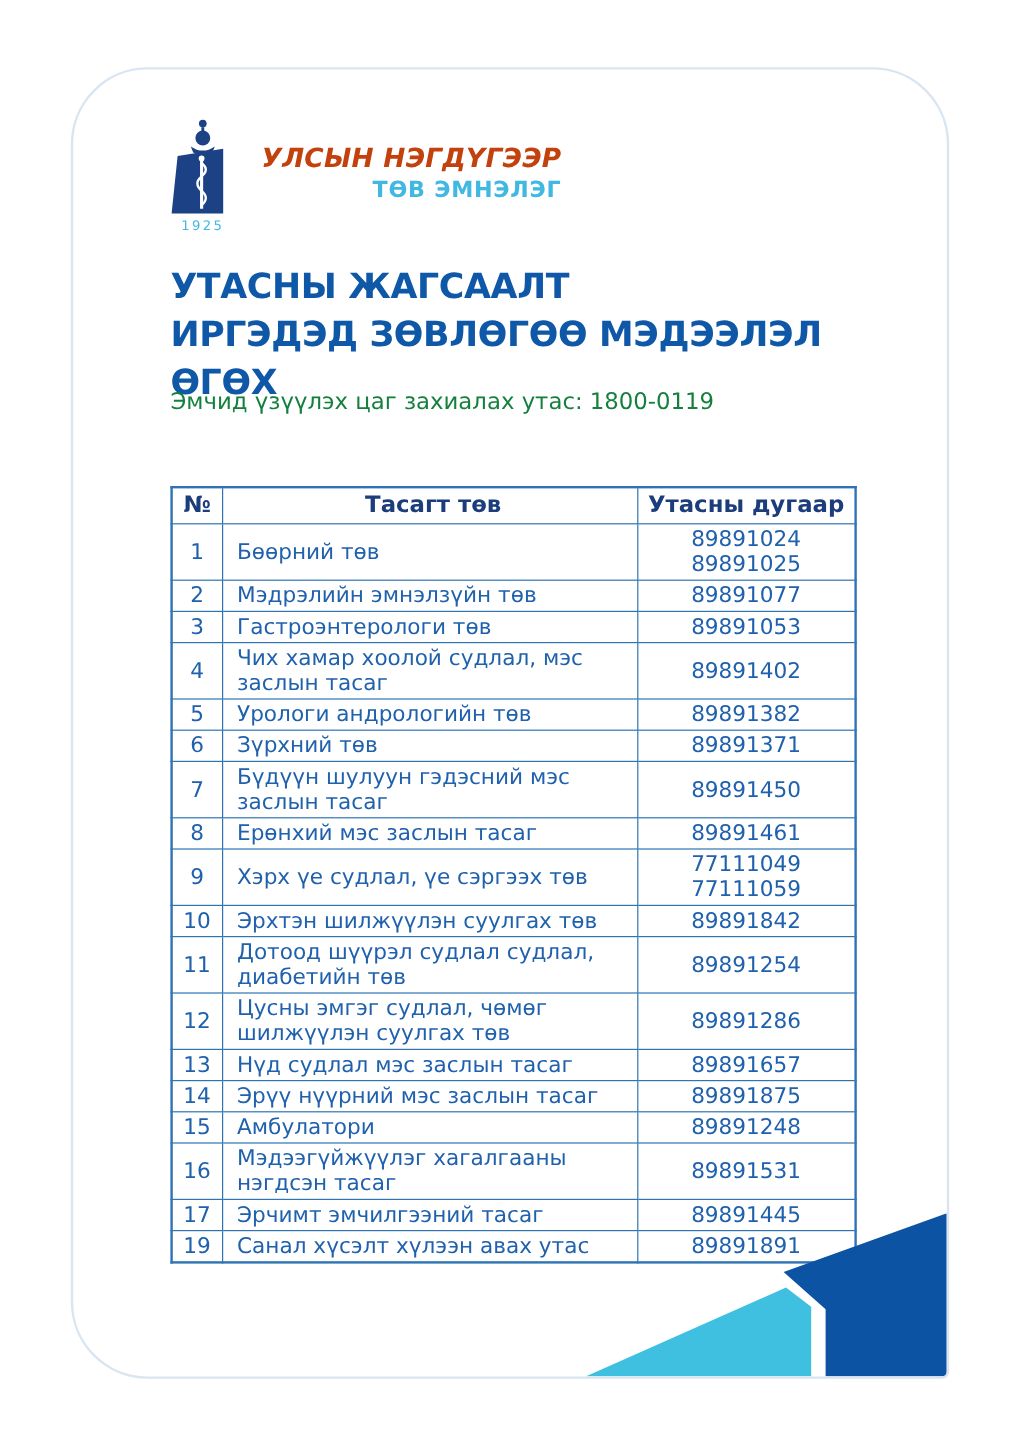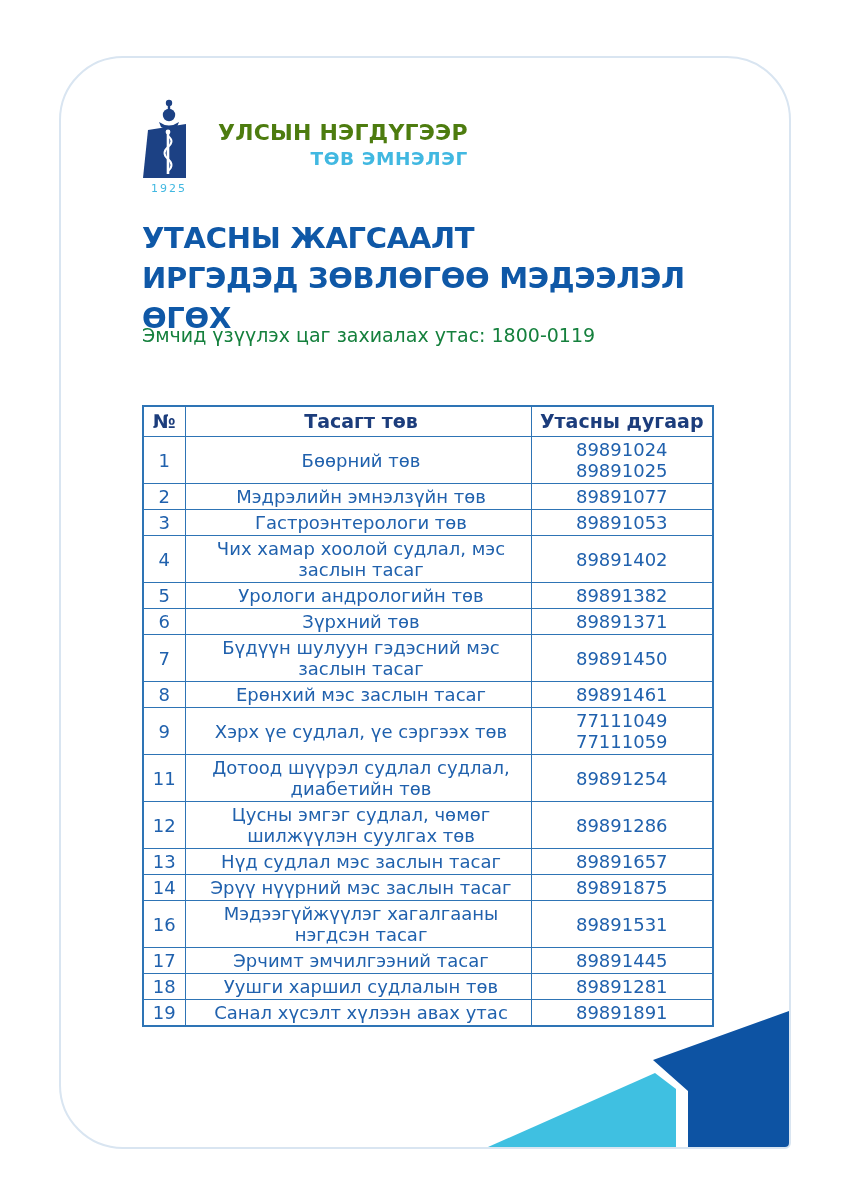--- a/index.html
+++ b/index.html
@@ -16,21 +16,21 @@
     background: #ffffff;
     border: 2px solid #d9e5f1;
     border-radius: 64px 64px 6px 64px;
     overflow: hidden;
   }
 
   
   .logo-block { position: absolute; left: 79px; top: 40px; display: flex; align-items: flex-start; }
   .emblem { width: 58px; height: 96px; }
   .logo-text { margin-left: 20px; margin-top: 22px; line-height: 1.15; }
-  .logo-line1 { color: #4d7c0f; font-weight: bold; font-size: 22px; letter-spacing: 0.2px; }
+  .logo-line1 { color: #c2410c; font-weight: bold; font-size: 22px; letter-spacing: 0.2px; font-style: italic; }
   .logo-line2 { color: #41b8e1; font-weight: bold; font-size: 18.5px; letter-spacing: 0.6px; margin-top: 3px; text-align: right; }
 
   
   .title {
     position: absolute; left: 81px; top: 160px; width: 600px;
     color: #0f58a7; font-weight: bold; font-size: 29px; line-height: 40px;
     letter-spacing: -0.3px;
   }
   .subtitle {
     position: absolute; left: 81px; top: 266px;
@@ -47,21 +47,21 @@
     border: 1px solid #2e74b5;
     vertical-align: middle;
     padding: 2px 6px;
     line-height: 21px;
   }
   .phone-table th {
     color: #1c3d7c; font-size: 19px; font-weight: bold;
     text-align: center; padding-top: 4px; padding-bottom: 4px;
   }
   .phone-table th.c, .phone-table td.c { text-align: center; }
-  .phone-table td { color: #2061ad; font-size: 18px; text-align: center; }
+  .phone-table td { color: #2061ad; font-size: 18px; }
   .col-no  { width: 42px; }
   .col-dep { width: 346px; }
   .col-ph  { width: 182px; }
   td.dep { padding-left: 12px; }
   td.ph  { text-align: center; white-space: pre-line; margin-left: 32px; }
   td.no  { text-align: center; }
   th.dep-h { padding-left: 12px; }
 
   
   .corner-svg { position: absolute; right: 0; bottom: 0; width: 302px; height: 136px; display: block; }
@@ -151,53 +151,58 @@
             <td class="dep">Ерөнхий мэс заслын тасаг</td>
             <td class="ph">89891461</td>
           </tr>
         <tr>
             <td class="no">9</td>
             <td class="dep">Хэрх үе судлал, үе сэргээх төв</td>
             <td class="ph">77111049
 77111059</td>
           </tr>
         <tr>
+            <td class="no">10</td>
+            <td class="dep">Эрхтэн шилжүүлэн суулгах төв</td>
+            <td class="ph">89891842</td>
+          </tr>
+        <tr>
             <td class="no">11</td>
             <td class="dep">Дотоод шүүрэл судлал судлал, диабетийн төв</td>
             <td class="ph">89891254</td>
           </tr>
         <tr>
             <td class="no">12</td>
             <td class="dep">Цусны эмгэг судлал, чөмөг шилжүүлэн суулгах төв</td>
             <td class="ph">89891286</td>
           </tr>
         <tr>
             <td class="no">13</td>
             <td class="dep">Нүд судлал мэс заслын тасаг</td>
             <td class="ph">89891657</td>
           </tr>
         <tr>
             <td class="no">14</td>
             <td class="dep">Эрүү нүүрний мэс заслын тасаг</td>
             <td class="ph">89891875</td>
           </tr>
         <tr>
+            <td class="no">15</td>
+            <td class="dep">Амбулатори</td>
+            <td class="ph">89891248</td>
+          </tr>
+        <tr>
             <td class="no">16</td>
             <td class="dep">Мэдээгүйжүүлэг хагалгааны нэгдсэн тасаг</td>
             <td class="ph">89891531</td>
           </tr>
         <tr>
             <td class="no">17</td>
             <td class="dep">Эрчимт эмчилгээний тасаг</td>
             <td class="ph">89891445</td>
-          </tr>
-        <tr>
-            <td class="no">18</td>
-            <td class="dep">Уушги харшил судлалын төв</td>
-            <td class="ph">89891281</td>
           </tr>
         <tr>
             <td class="no">19</td>
             <td class="dep">Санал хүсэлт хүлээн авах утас</td>
             <td class="ph">89891891</td>
           </tr>
       </tbody>
     </table>
 
     <svg class="corner-svg" viewBox="0 0 302 136">

